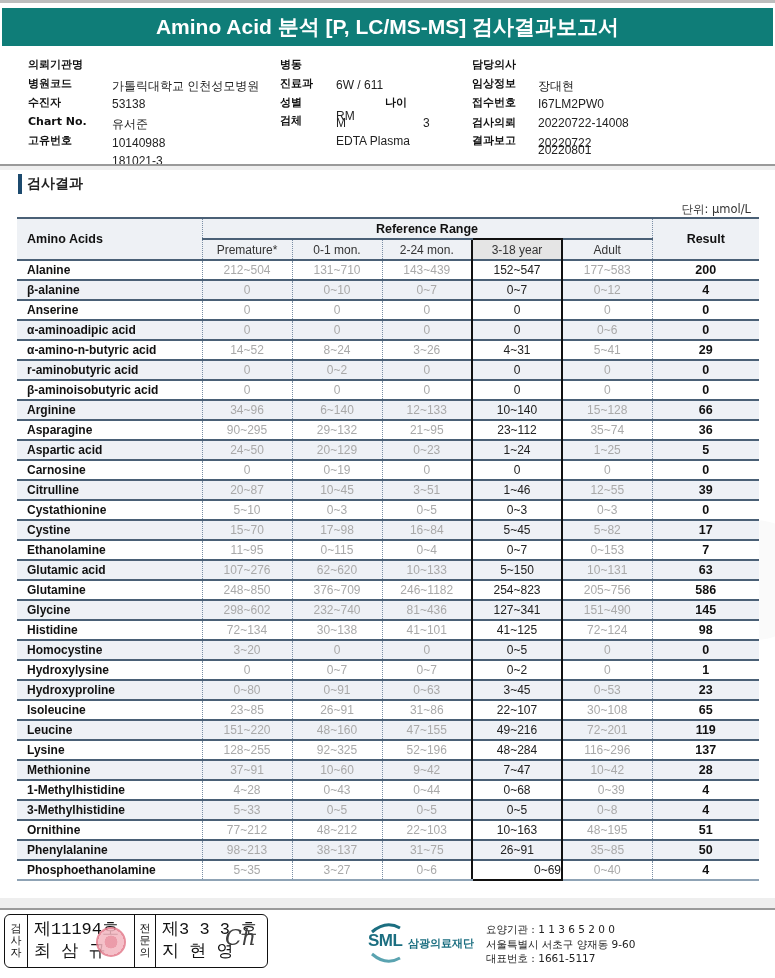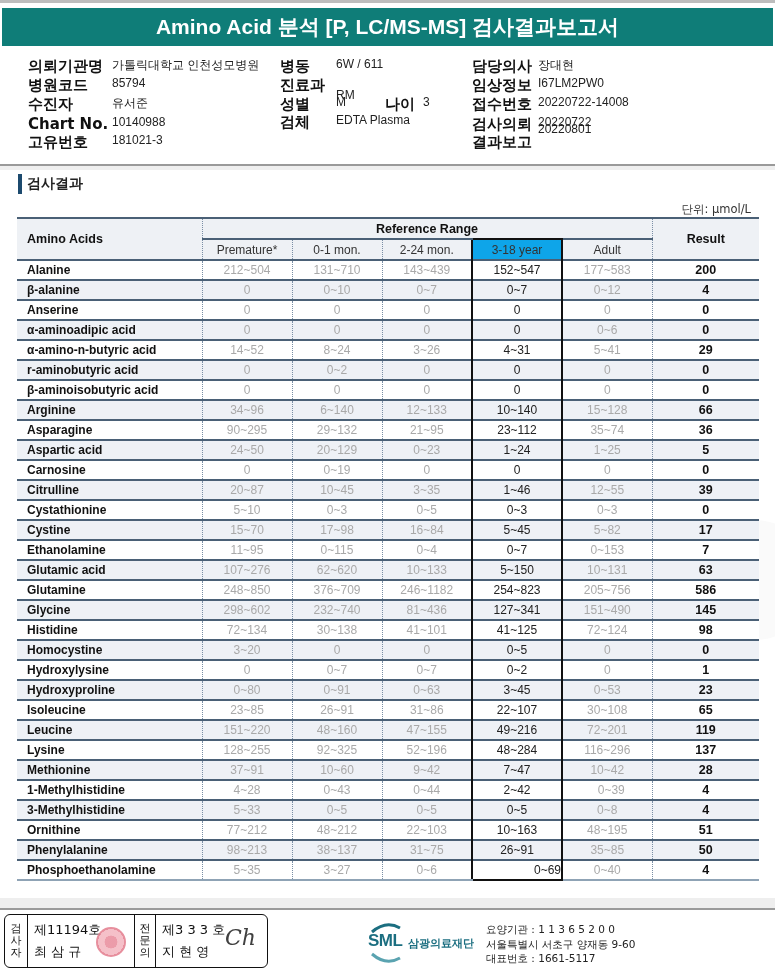--- a/index.html
+++ b/index.html
@@ -10,22 +10,22 @@
     color: #111;
   }
   .topline { position: absolute; left: 0; top: 0; width: 775px; height: 3px; background: #bdbdbd; }
   .title-bar {
     position: absolute; left: 2px; top: 8px; width: 771px; height: 38px;
     background: #0f7d78; color: #fff;
     display: flex; align-items: center; justify-content: center;
     font-family: "Liberation Sans", sans-serif; font-weight: bold; font-size: 21px;
   }
   .info { position: absolute; font-size: 12px; }
-  .info .lbl { font-weight: bold; font-family: "DejaVu Sans", sans-serif; font-size: 15px; position: absolute; white-space: nowrap; }
-  .info .val { position: absolute; white-space: nowrap; font-family: "Liberation Sans", sans-serif; font-size: 12px; color: #222; }
+  .info .lbl { font-weight: bold; font-family: "DejaVu Sans", sans-serif; font-size: 11px; position: absolute; white-space: nowrap; }
+  .info .val { position: absolute; white-space: nowrap; font-family: "Liberation Sans", sans-serif; font-size: 12px; color: #222; margin-top: 21px; }
 
   .sep1 { position: absolute; left: 0; top: 164px; width: 775px; height: 2px; background: #9a9a9a; }
   .sep1b { position: absolute; left: 0; top: 166px; width: 775px; height: 4px; background: #efefef; }
 
   .section-title { position: absolute; left: 18px; top: 174px; height: 20px; display: flex; align-items: center; }
   .section-title .bar { width: 4px; height: 20px; background: #1c4a6e; margin-right: 5px; }
   .section-title .txt { font-weight: bold; font-size: 14px; color: #222; }
 
   .unit { position: absolute; right: 24px; top: 202px; font-size: 11.5px; color: #333; font-family: "DejaVu Sans", sans-serif; }
 
@@ -46,21 +46,21 @@
     font-weight: normal; color: #333; font-size: 12px;
     border-top: 2px solid #4a6076;
   }
   table.results th.name-h { text-align: left; padding-left: 10px; border-right: 1px dotted #7a8ea5; }
   table.results th.res-h { border-left: 1px dotted #7a8ea5; }
   table.results th.sub { border-right: 1px dotted #7a8ea5; margin-top: 44px; }
   table.results th.sub.last { border-right: none; }
   table.results th.hl, table.results td.hl {
     border-left: 2px solid #111 !important; border-right: 2px solid #111 !important;
   }
-  table.results th.hl { border-top: 2px solid #111 !important; background: #0ea5e9; }
+  table.results th.hl { border-top: 2px solid #111 !important; background: #e5e5e5; }
 
   table.results tbody td {
     height: 18px; padding: 0; font-size: 12px; text-align: center;
     border-top: 2px solid #4a6076; color: #a9a9a9;
   }
   table.results tbody tr:nth-child(even) td { background: #eef1f6; }
   table.results tbody tr:nth-child(odd) td { background: #ffffff; }
   table.results tbody td.nm { text-align: left; padding-left: 10px; color: #111; font-weight: bold; font-size: 12px; border-right: 1px dotted #7a8ea5; }
   table.results tbody td.rr { border-right: 1px dotted #7a8ea5; }
   table.results tbody td.hl { color: #222; }
@@ -75,41 +75,41 @@
 
   .signbox {
     position: absolute; left: 4px; top: 914px; width: 262px; height: 52px;
     border: 1px solid #111; border-radius: 6px; display: flex; font-family: "DejaVu Sans", sans-serif;
   }
   .signbox .vlbl { width: 22px; border-right: 1px solid #111; display: flex; flex-direction: column; align-items: center; justify-content: center; font-size: 11px; line-height: 12px; }
   .signbox .cell { display: flex; align-items: center; }
   .signbox .cell1 { width: 106px; border-right: 1px solid #111; position: relative; }
   .signbox .cell2 { width: 110px; position: relative; }
   .signbox .vlbl2 { width: 20px; border-right: 1px solid #111; display: flex; flex-direction: column; align-items: center; justify-content: center; font-size: 11px; line-height: 12px; }
-  .signbox .lines { padding-left: 6px; font-size: 13px; line-height: 22px; }
+  .signbox .lines { padding-left: 6px; font-size: 17px; line-height: 22px; font-family: Liberation Mono, monospace; }
   .seal { position: absolute; right: 8px; top: 12px; width: 30px; height: 30px; border-radius: 50%;
     background: radial-gradient(circle, #e88a9a 0 30%, #f3b5bf 31% 60%, #e37b8c 61% 100%); opacity: .85; }
   .sig { position: absolute; right: 10px; top: 10px; font-family: "DejaVu Serif", serif; font-style: italic; font-size: 22px; color: #404040; }
 
   .sml-logo { position: absolute; left: 366px; top: 918px; width: 40px; height: 48px; }
   .sml-text { position: absolute; left: 368px; top: 931px; font-family: "Liberation Sans", sans-serif; font-weight: bold; font-size: 17px; color: #1b6e80; letter-spacing: -0.5px; }
   .sml-name { position: absolute; left: 408px; top: 936px; font-size: 11px; font-weight: bold; color: #1b6e80; }
   .org-info { position: absolute; left: 486px; top: 922px; font-size: 10.5px; line-height: 14.5px; color: #222; font-family: "DejaVu Sans", sans-serif; }
 </style>
 </head>
 <body>
 
 <div class="topline"></div>
 <div class="title-bar">Amino Acid 분석 [P, LC/MS-MS] 검사결과보고서</div>
 
 <div class="info" style="left:0;top:0;">
   <span class="lbl" style="left:28px;top:57px">의뢰기관명</span>
   <span class="val" style="left:112px;top:57px">가톨릭대학교 인천성모병원</span>
   <span class="lbl" style="left:28px;top:76px">병원코드</span>
-  <span class="val" style="left:112px;top:76px">85794</span>
+  <span class="val" style="left:112px;top:76px">53138</span>
   <span class="lbl" style="left:28px;top:95px">수진자</span>
   <span class="val" style="left:112px;top:95px">유서준</span>
   <span class="lbl" style="left:28px;top:115px">Chart No.</span>
   <span class="val" style="left:112px;top:115px">10140988</span>
   <span class="lbl" style="left:28px;top:133px">고유번호</span>
   <span class="val" style="left:112px;top:133px">181021-3</span>
 
   <span class="lbl" style="left:280px;top:57px">병동</span>
   <span class="val" style="left:336px;top:57px">6W / 611</span>
   <span class="lbl" style="left:280px;top:76px">진료과</span>
@@ -265,21 +265,21 @@
         <td class="rr">0~19</td>
         <td class="rr">0</td>
         <td class="rr hl">0</td>
         <td class="rr" style="border-right: 1px dotted rgb(122, 142, 165);">0</td>
         <td class="res">0</td>
       </tr>
       <tr>
         <td class="nm">Citrulline</td>
         <td class="rr">20~87</td>
         <td class="rr">10~45</td>
-        <td class="rr">3~35</td>
+        <td class="rr">3~51</td>
         <td class="rr hl">1~46</td>
         <td class="rr" style="border-right: 1px dotted rgb(122, 142, 165);">12~55</td>
         <td class="res">39</td>
       </tr>
       <tr>
         <td class="nm">Cystathionine</td>
         <td class="rr">5~10</td>
         <td class="rr">0~3</td>
         <td class="rr">0~5</td>
         <td class="rr hl">0~3</td>
@@ -401,21 +401,21 @@
         <td class="rr">9~42</td>
         <td class="rr hl">7~47</td>
         <td class="rr" style="border-right: 1px dotted rgb(122, 142, 165);">10~42</td>
         <td class="res">28</td>
       </tr>
       <tr>
         <td class="nm">1-Methylhistidine</td>
         <td class="rr">4~28</td>
         <td class="rr">0~43</td>
         <td class="rr">0~44</td>
-        <td class="rr hl">2~42</td>
+        <td class="rr hl">0~68</td>
         <td class="rr" style="border-right: 1px dotted rgb(122, 142, 165); padding-left: 8px;">0~39</td>
         <td class="res">4</td>
       </tr>
       <tr>
         <td class="nm">3-Methylhistidine</td>
         <td class="rr">5~33</td>
         <td class="rr">0~5</td>
         <td class="rr">0~5</td>
         <td class="rr hl">0~5</td>
         <td class="rr" style="border-right: 1px dotted rgb(122, 142, 165);">0~8</td>

